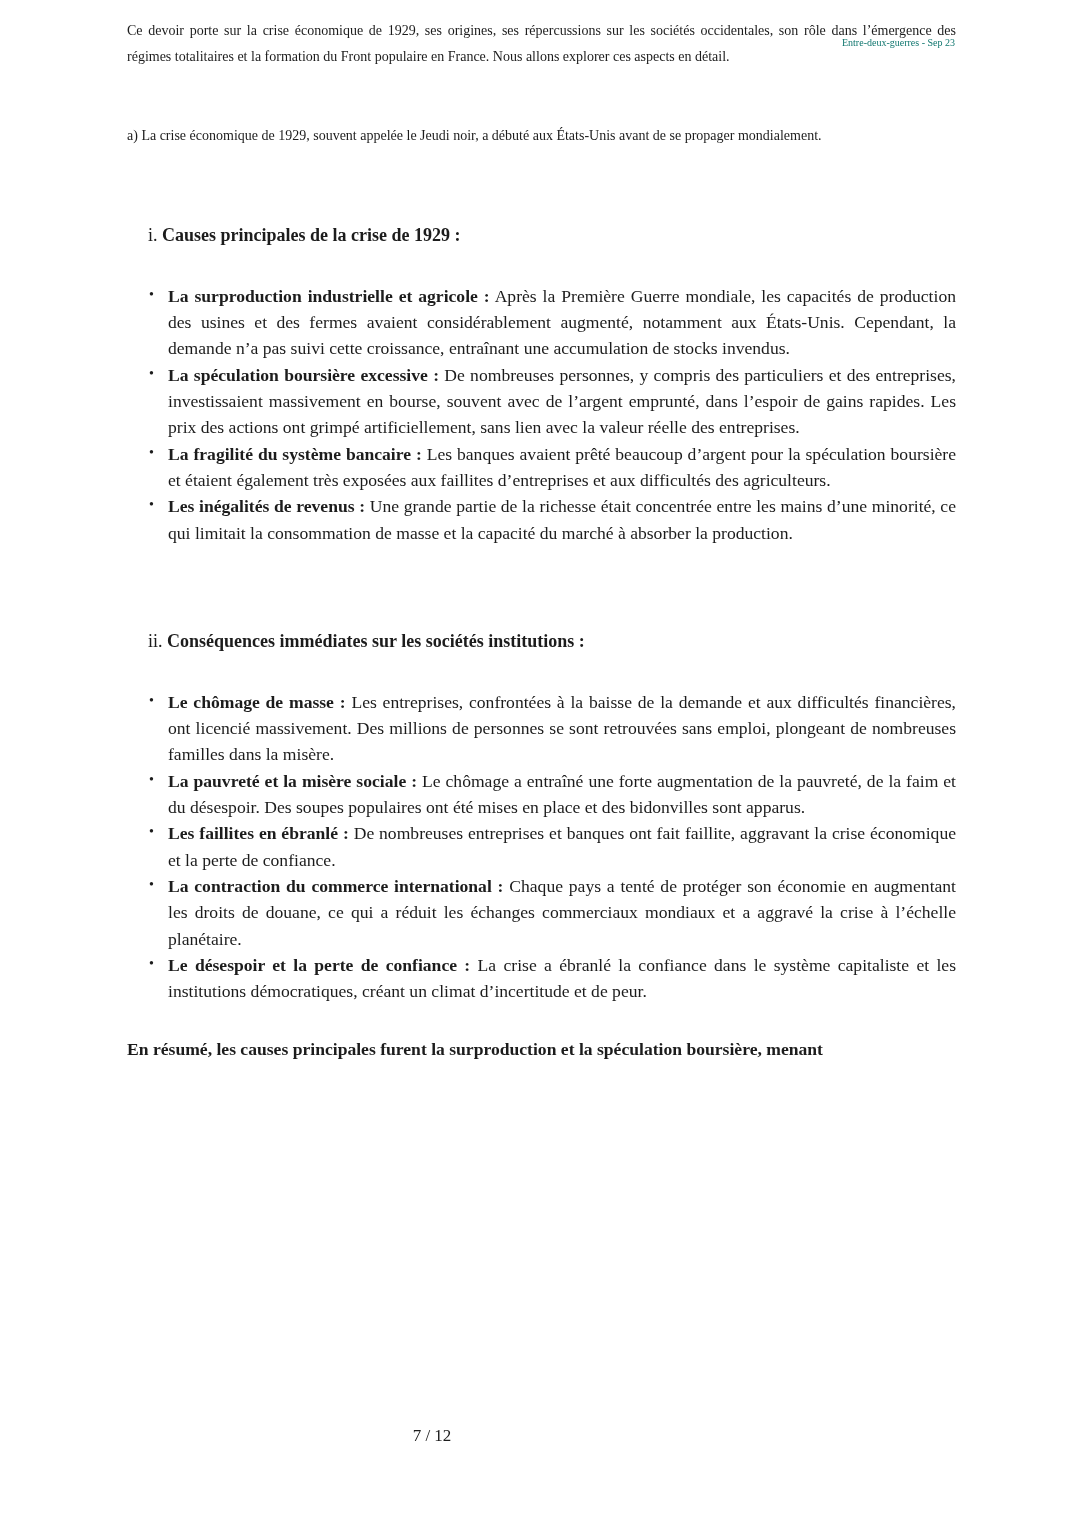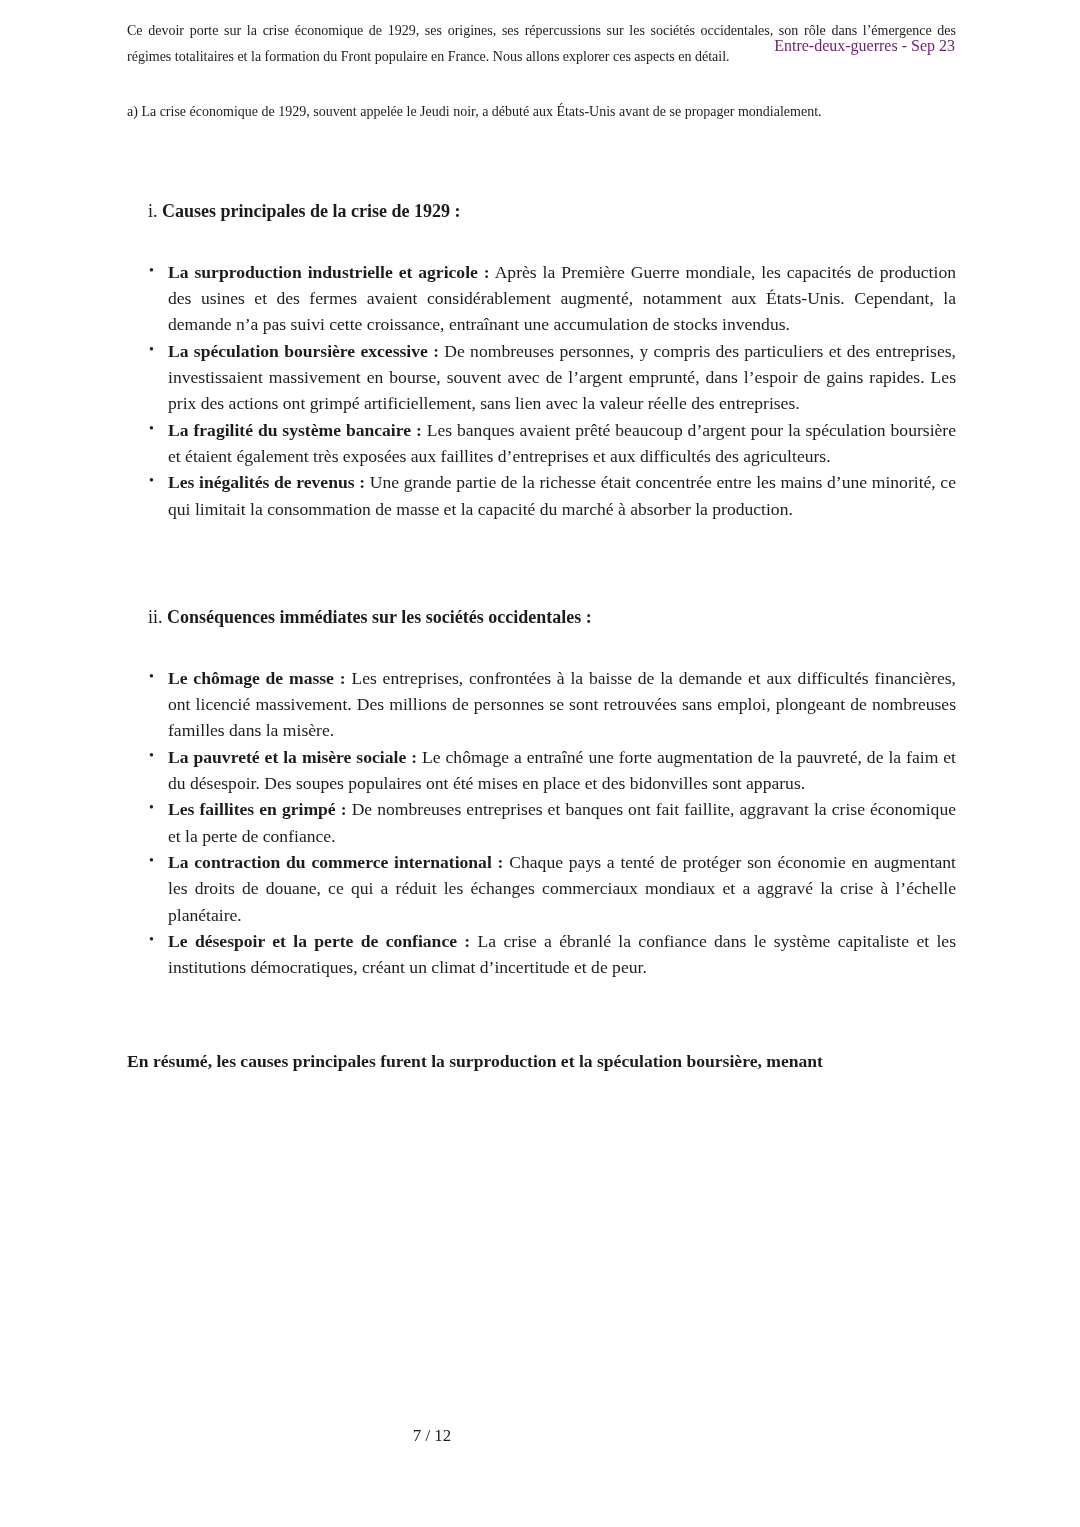--- a/index.html
+++ b/index.html
@@ -15,43 +15,43 @@
   .page {
     position: relative;
     width: 1080px;
     height: 1527px;
     background: #ffffff;
   }
   .page-header {
     position: absolute;
     top: 37px;
     right: 125px;
-    font-size: 16px;
-    color: #701a75;
+    font-size: 10px;
+    color: #0f766e;
   }
   .content {
     position: absolute;
     left: 127px;
     top: 0;
     width: 829px;
   }
   .doc-title {
     margin-top: 121px;
     font-size: 23.5px;
     font-weight: bold;
     letter-spacing: 0.2px;
   }
   .para {
     font-size: 14px;
     line-height: 26.3px;
     text-align: justify;
     hyphens: auto;
   }
   .intro   { margin-top: 18px; }
-  .para-a  { margin-top: 28px; }
+  .para-a  { margin-top: 52px; }
   .section-heading {
     font-size: 18px;
     line-height: 26px;
     padding-left: 21px;
   }
   .section-heading .numeral { font-weight: normal; }
   .section-heading .heading-text { font-weight: bold; }
   .sh-1 { margin-top: 73px; }
   .sh-2 { margin-top: 82px; }
   ul.bullet-list {
@@ -66,21 +66,21 @@
     text-align: justify;
     hyphens: auto;
   }
   ul.bullet-list li .bullet-marker {
     position: absolute;
     left: 22px;
     top: -1px;
     font-size: 14px;
   }
   .closing {
-    margin-top: 68px;
+    margin-top: 32px;
     font-weight: bold;
     font-size: 17.6px;
     line-height: 26.3px;
     text-align: justify;
   }
   .page-footer {
     position: absolute;
     top: 1426px;
     left: 0;
     width: 864px;
@@ -125,37 +125,37 @@
       </li>
       <li>
         <span class="bullet-marker">•</span>
         <b>Les inégalités de revenus :</b>
         <span>Une grande partie de la richesse était concentrée entre les mains d’une minorité, ce qui limitait la consommation de masse et la capacité du marché à absorber la production.</span>
       </li>
     </ul>
 
     <div class="section-heading sh-2">
       <span class="numeral">ii.</span>
-      <span class="heading-text">Conséquences immédiates sur les sociétés occidentales :</span>
+      <span class="heading-text">Conséquences immédiates sur les sociétés institutions :</span>
     </div>
 
     <ul class="bullet-list">
       <li>
         <span class="bullet-marker">•</span>
         <b>Le chômage de masse :</b>
         <span>Les entreprises, confrontées à la baisse de la demande et aux difficultés financières, ont licencié massivement. Des millions de personnes se sont retrouvées sans emploi, plongeant de nombreuses familles dans la misère.</span>
       </li>
       <li>
         <span class="bullet-marker">•</span>
         <b>La pauvreté et la misère sociale :</b>
         <span>Le chômage a entraîné une forte augmentation de la pauvreté, de la faim et du désespoir. Des soupes populaires ont été mises en place et des bidonvilles sont apparus.</span>
       </li>
       <li>
         <span class="bullet-marker">•</span>
-        <b>Les faillites en grimpé :</b>
+        <b>Les faillites en ébranlé :</b>
         <span>De nombreuses entreprises et banques ont fait faillite, aggravant la crise économique et la perte de confiance.</span>
       </li>
       <li>
         <span class="bullet-marker">•</span>
         <b>La contraction du commerce international :</b>
         <span>Chaque pays a tenté de protéger son économie en augmentant les droits de douane, ce qui a réduit les échanges commerciaux mondiaux et a aggravé la crise à l’échelle planétaire.</span>
       </li>
       <li>
         <span class="bullet-marker">•</span>
         <b>Le désespoir et la perte de confiance :</b>

